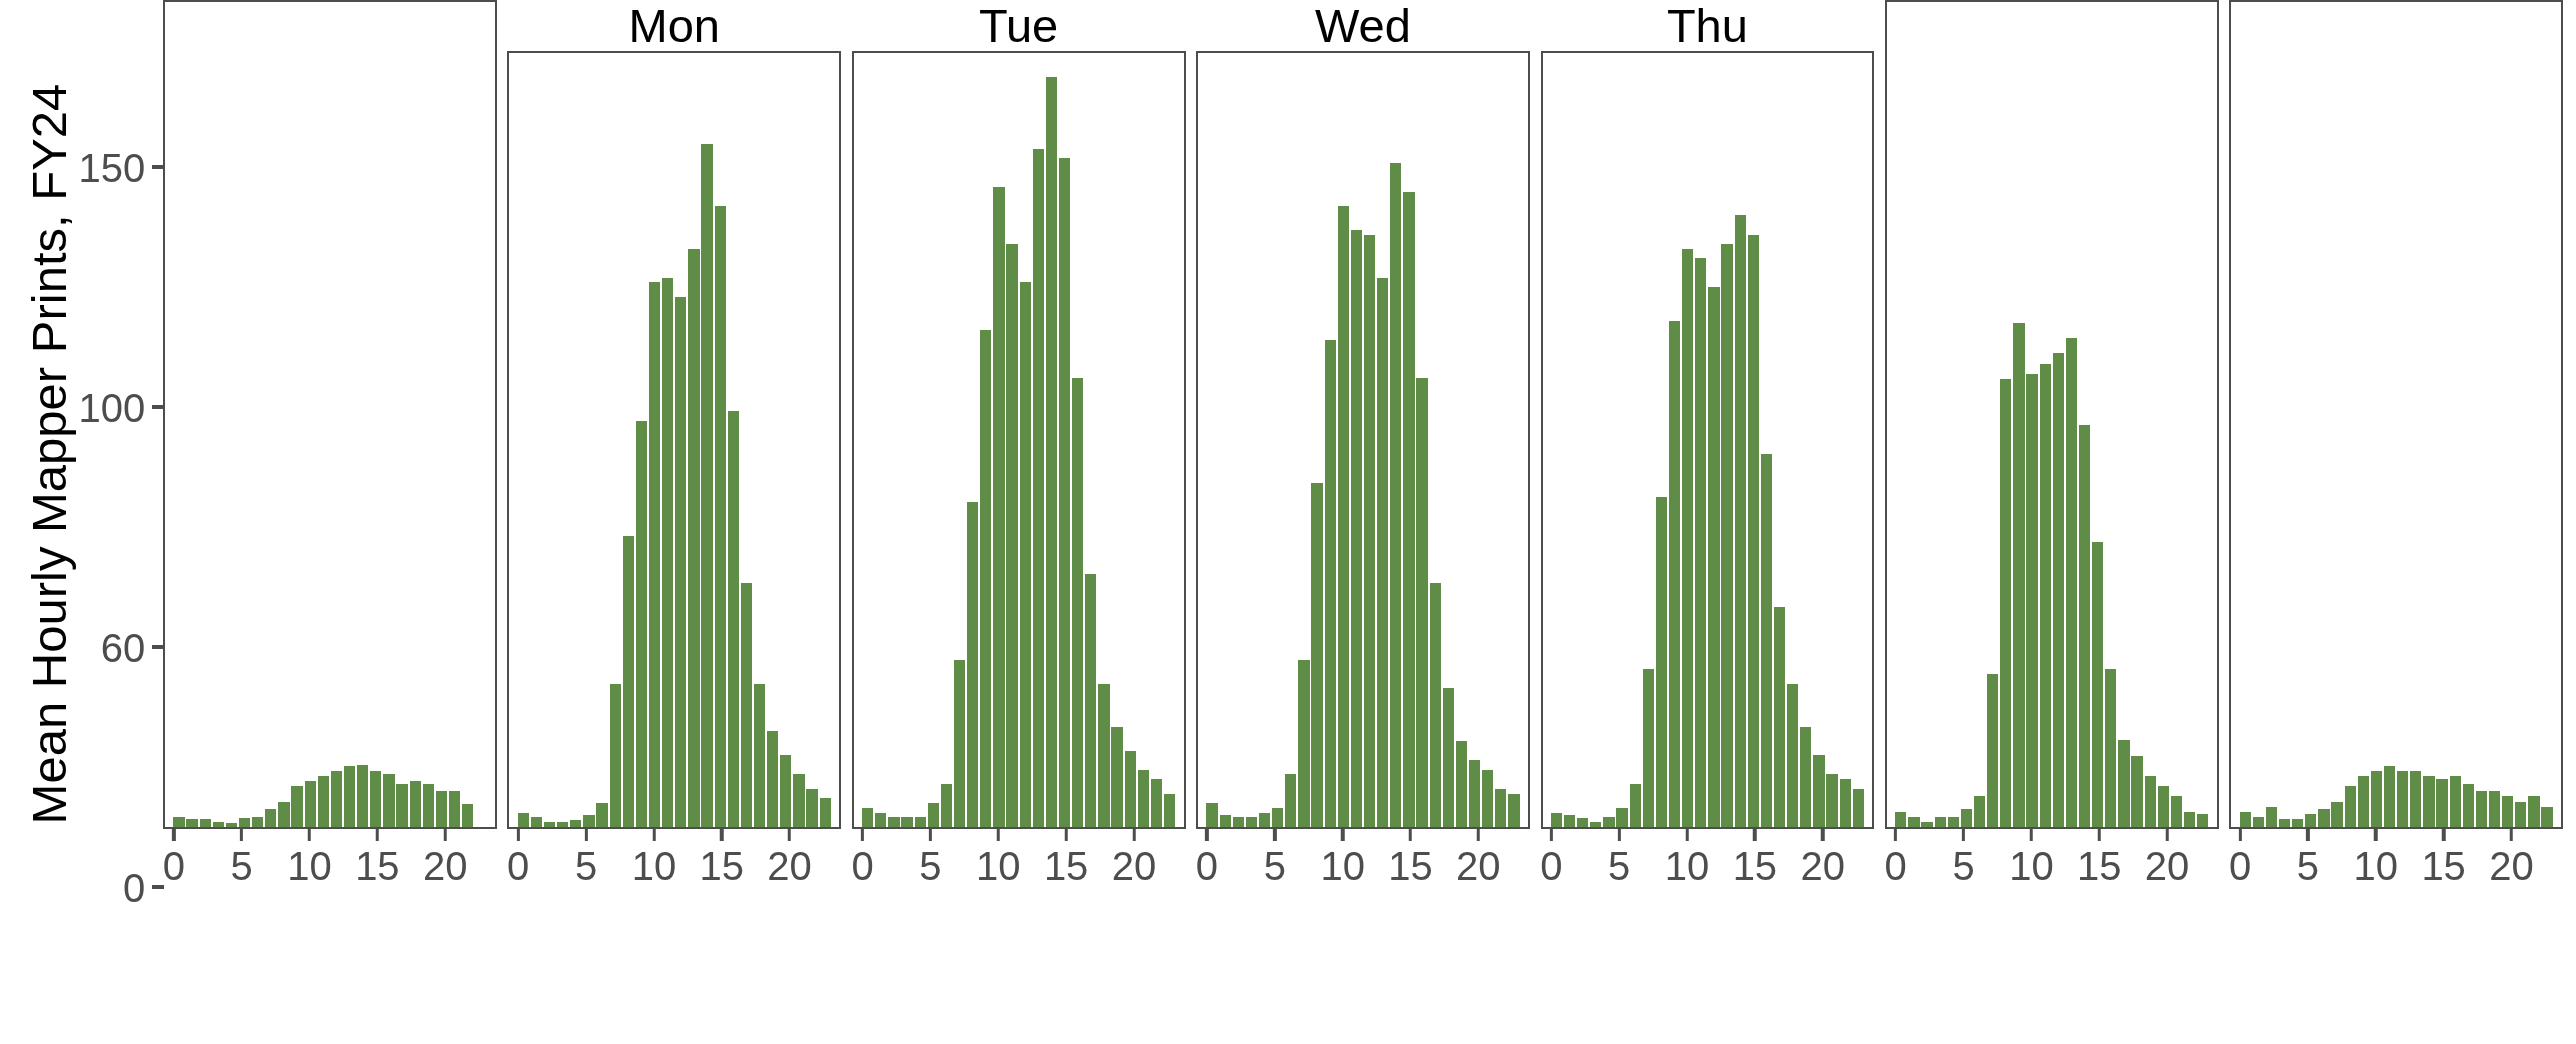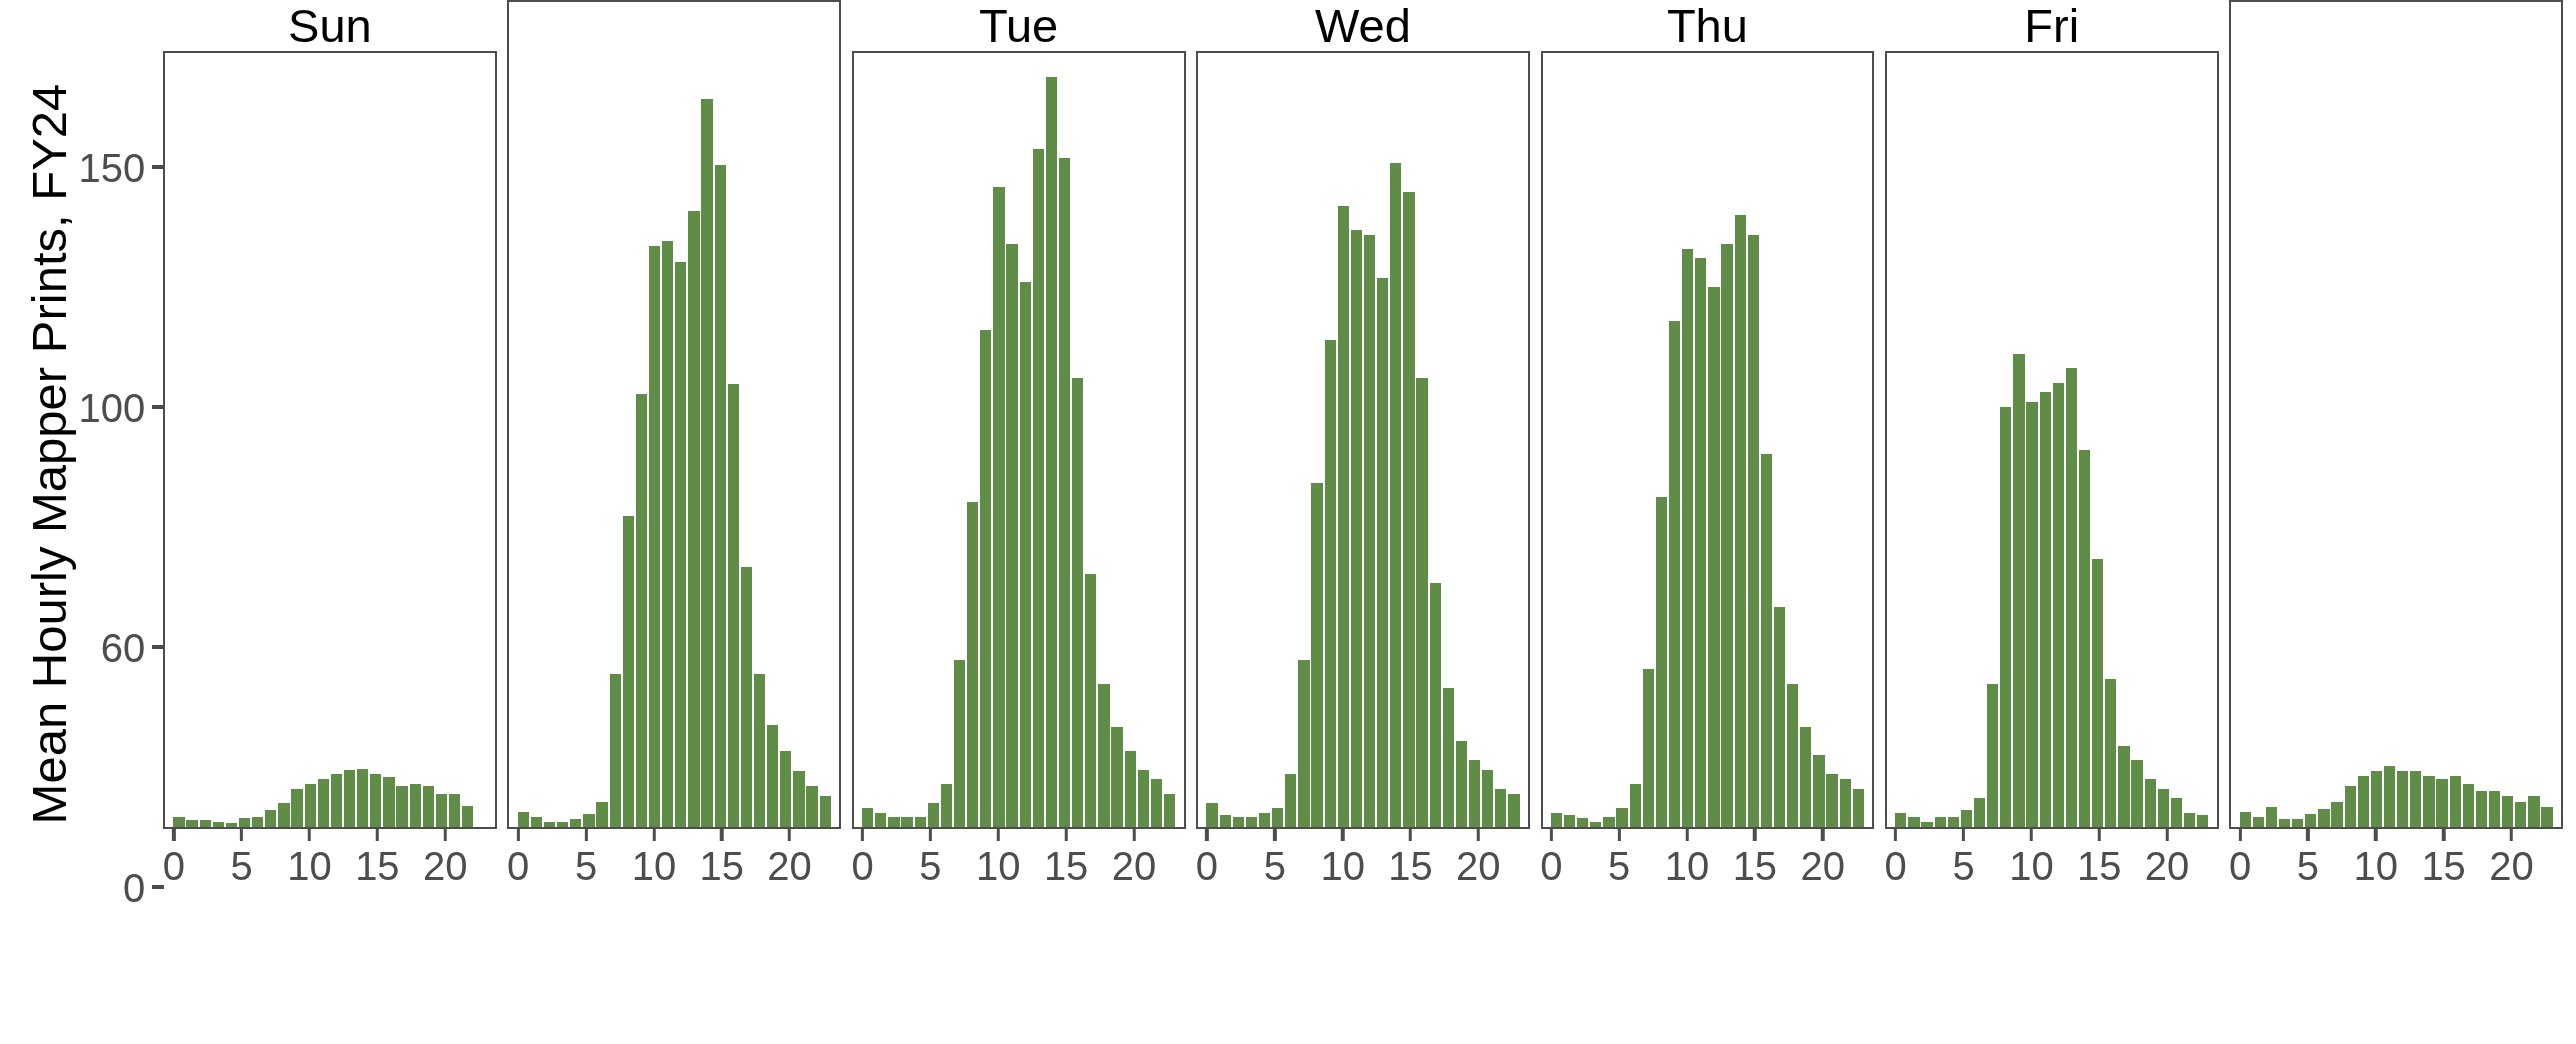--- a/index.html
+++ b/index.html
@@ -191,23 +191,20 @@
         <span class="ymark"></span>
       </div>
       <div class="ytick" style="top: 108px;">
         <span class="ylabel">150</span>
         <span class="ymark"></span>
       </div>
     </div>
 
   <div id="panels">
       <div class="panel">
-        <div class="panel-strip">
-          <div class="panel-strip-label">Sun</div>
-        </div>
         <div class="plot-area">
           <div class="bars">
             <div class="bar-slot">
               <div class="bar" style="height: 1.23457%; background: rgb(95, 140, 70);"></div>
             </div>
             <div class="bar-slot">
               <div class="bar" style="height: 0.925926%; background: rgb(95, 140, 70);"></div>
             </div>
             <div class="bar-slot">
               <div class="bar" style="height: 0.925926%; background: rgb(95, 140, 70);"></div>
@@ -267,20 +264,432 @@
               <div class="bar" style="height: 4.32099%; background: rgb(95, 140, 70);"></div>
             </div>
             <div class="bar-slot">
               <div class="bar" style="height: 4.32099%; background: rgb(95, 140, 70);"></div>
             </div>
             <div class="bar-slot">
               <div class="bar" style="height: 2.77778%; background: rgb(95, 140, 70);"></div>
             </div>
             <div class="bar-slot">
               <div class="bar" style="height: 0%; background: rgb(95, 140, 70);"></div>
+            </div>
+          </div>
+        </div>
+        <div class="x-axis">
+          <div class="xtick" style="left: 3.25203%;">
+            <div class="xmark"></div>
+            <div class="xlabel">0</div>
+          </div>
+          <div class="xtick" style="left: 23.5772%;">
+            <div class="xmark"></div>
+            <div class="xlabel">5</div>
+          </div>
+          <div class="xtick" style="left: 43.9024%;">
+            <div class="xmark"></div>
+            <div class="xlabel">10</div>
+          </div>
+          <div class="xtick" style="left: 64.2276%;">
+            <div class="xmark"></div>
+            <div class="xlabel">15</div>
+          </div>
+          <div class="xtick" style="left: 84.5528%;">
+            <div class="xmark"></div>
+            <div class="xlabel">20</div>
+          </div>
+        </div>
+      </div>
+      <div class="panel">
+        <div class="panel-strip">
+          <div class="panel-strip-label">Mon</div>
+        </div>
+        <div class="plot-area">
+          <div class="bars">
+            <div class="bar-slot">
+              <div class="bar" style="height: 1.85185%; background: rgb(95, 140, 70);"></div>
+            </div>
+            <div class="bar-slot">
+              <div class="bar" style="height: 1.23457%; background: rgb(95, 140, 70);"></div>
+            </div>
+            <div class="bar-slot">
+              <div class="bar" style="height: 0.617284%; background: rgb(95, 140, 70);"></div>
+            </div>
+            <div class="bar-slot">
+              <div class="bar" style="height: 0.617284%; background: rgb(95, 140, 70);"></div>
+            </div>
+            <div class="bar-slot">
+              <div class="bar" style="height: 0.925926%; background: rgb(95, 140, 70);"></div>
+            </div>
+            <div class="bar-slot">
+              <div class="bar" style="height: 1.54321%; background: rgb(95, 140, 70);"></div>
+            </div>
+            <div class="bar-slot">
+              <div class="bar" style="height: 3.08642%; background: rgb(95, 140, 70);"></div>
+            </div>
+            <div class="bar-slot">
+              <div class="bar" style="height: 18.5185%; background: rgb(95, 140, 70);"></div>
+            </div>
+            <div class="bar-slot">
+              <div class="bar" style="height: 37.6543%; background: rgb(95, 140, 70);"></div>
+            </div>
+            <div class="bar-slot">
+              <div class="bar" style="height: 52.4691%; background: rgb(95, 140, 70);"></div>
+            </div>
+            <div class="bar-slot">
+              <div class="bar" style="height: 70.3704%; background: rgb(95, 140, 70);"></div>
+            </div>
+            <div class="bar-slot">
+              <div class="bar" style="height: 70.9877%; background: rgb(95, 140, 70);"></div>
+            </div>
+            <div class="bar-slot">
+              <div class="bar" style="height: 68.5185%; background: rgb(95, 140, 70);"></div>
+            </div>
+            <div class="bar-slot">
+              <div class="bar" style="height: 74.6914%; background: rgb(95, 140, 70);"></div>
+            </div>
+            <div class="bar-slot">
+              <div class="bar" style="height: 88.2716%; background: rgb(95, 140, 70);"></div>
+            </div>
+            <div class="bar-slot">
+              <div class="bar" style="height: 80.2469%; background: rgb(95, 140, 70);"></div>
+            </div>
+            <div class="bar-slot">
+              <div class="bar" style="height: 53.7037%; background: rgb(95, 140, 70);"></div>
+            </div>
+            <div class="bar-slot">
+              <div class="bar" style="height: 31.4815%; background: rgb(95, 140, 70);"></div>
+            </div>
+            <div class="bar-slot">
+              <div class="bar" style="height: 18.5185%; background: rgb(95, 140, 70);"></div>
+            </div>
+            <div class="bar-slot">
+              <div class="bar" style="height: 12.3457%; background: rgb(95, 140, 70);"></div>
+            </div>
+            <div class="bar-slot">
+              <div class="bar" style="height: 9.25926%; background: rgb(95, 140, 70);"></div>
+            </div>
+            <div class="bar-slot">
+              <div class="bar" style="height: 6.79012%; background: rgb(95, 140, 70);"></div>
+            </div>
+            <div class="bar-slot">
+              <div class="bar" style="height: 4.93827%; background: rgb(95, 140, 70);"></div>
+            </div>
+            <div class="bar-slot">
+              <div class="bar" style="height: 3.7037%; background: rgb(95, 140, 70);"></div>
+            </div>
+          </div>
+        </div>
+        <div class="x-axis">
+          <div class="xtick" style="left: 3.25203%;">
+            <div class="xmark"></div>
+            <div class="xlabel">0</div>
+          </div>
+          <div class="xtick" style="left: 23.5772%;">
+            <div class="xmark"></div>
+            <div class="xlabel">5</div>
+          </div>
+          <div class="xtick" style="left: 43.9024%;">
+            <div class="xmark"></div>
+            <div class="xlabel">10</div>
+          </div>
+          <div class="xtick" style="left: 64.2276%;">
+            <div class="xmark"></div>
+            <div class="xlabel">15</div>
+          </div>
+          <div class="xtick" style="left: 84.5528%;">
+            <div class="xmark"></div>
+            <div class="xlabel">20</div>
+          </div>
+        </div>
+      </div>
+      <div class="panel">
+        <div class="panel-strip">
+          <div class="panel-strip-label">Tue</div>
+        </div>
+        <div class="plot-area">
+          <div class="bars">
+            <div class="bar-slot">
+              <div class="bar" style="height: 2.46914%; background: rgb(95, 140, 70);"></div>
+            </div>
+            <div class="bar-slot">
+              <div class="bar" style="height: 1.85185%; background: rgb(95, 140, 70);"></div>
+            </div>
+            <div class="bar-slot">
+              <div class="bar" style="height: 1.23457%; background: rgb(95, 140, 70);"></div>
+            </div>
+            <div class="bar-slot">
+              <div class="bar" style="height: 1.35802%; background: rgb(95, 140, 70);"></div>
+            </div>
+            <div class="bar-slot">
+              <div class="bar" style="height: 1.23457%; background: rgb(95, 140, 70);"></div>
+            </div>
+            <div class="bar-slot">
+              <div class="bar" style="height: 3.08642%; background: rgb(95, 140, 70);"></div>
+            </div>
+            <div class="bar-slot">
+              <div class="bar" style="height: 5.55556%; background: rgb(95, 140, 70);"></div>
+            </div>
+            <div class="bar-slot">
+              <div class="bar" style="height: 21.6049%; background: rgb(95, 140, 70);"></div>
+            </div>
+            <div class="bar-slot">
+              <div class="bar" style="height: 41.9753%; background: rgb(95, 140, 70);"></div>
+            </div>
+            <div class="bar-slot">
+              <div class="bar" style="height: 64.1975%; background: rgb(95, 140, 70);"></div>
+            </div>
+            <div class="bar-slot">
+              <div class="bar" style="height: 82.716%; background: rgb(95, 140, 70);"></div>
+            </div>
+            <div class="bar-slot">
+              <div class="bar" style="height: 75.3086%; background: rgb(95, 140, 70);"></div>
+            </div>
+            <div class="bar-slot">
+              <div class="bar" style="height: 70.3704%; background: rgb(95, 140, 70);"></div>
+            </div>
+            <div class="bar-slot">
+              <div class="bar" style="height: 87.6543%; background: rgb(95, 140, 70);"></div>
+            </div>
+            <div class="bar-slot">
+              <div class="bar" style="height: 96.9136%; background: rgb(95, 140, 70);"></div>
+            </div>
+            <div class="bar-slot">
+              <div class="bar" style="height: 86.4198%; background: rgb(95, 140, 70);"></div>
+            </div>
+            <div class="bar-slot">
+              <div class="bar" style="height: 58.0247%; background: rgb(95, 140, 70);"></div>
+            </div>
+            <div class="bar-slot">
+              <div class="bar" style="height: 32.716%; background: rgb(95, 140, 70);"></div>
+            </div>
+            <div class="bar-slot">
+              <div class="bar" style="height: 18.5185%; background: rgb(95, 140, 70);"></div>
+            </div>
+            <div class="bar-slot">
+              <div class="bar" style="height: 12.963%; background: rgb(95, 140, 70);"></div>
+            </div>
+            <div class="bar-slot">
+              <div class="bar" style="height: 9.87654%; background: rgb(95, 140, 70);"></div>
+            </div>
+            <div class="bar-slot">
+              <div class="bar" style="height: 7.40741%; background: rgb(95, 140, 70);"></div>
+            </div>
+            <div class="bar-slot">
+              <div class="bar" style="height: 6.17284%; background: rgb(95, 140, 70);"></div>
+            </div>
+            <div class="bar-slot">
+              <div class="bar" style="height: 4.32099%; background: rgb(95, 140, 70);"></div>
+            </div>
+          </div>
+        </div>
+        <div class="x-axis">
+          <div class="xtick" style="left: 3.25203%;">
+            <div class="xmark"></div>
+            <div class="xlabel">0</div>
+          </div>
+          <div class="xtick" style="left: 23.5772%;">
+            <div class="xmark"></div>
+            <div class="xlabel">5</div>
+          </div>
+          <div class="xtick" style="left: 43.9024%;">
+            <div class="xmark"></div>
+            <div class="xlabel">10</div>
+          </div>
+          <div class="xtick" style="left: 64.2276%;">
+            <div class="xmark"></div>
+            <div class="xlabel">15</div>
+          </div>
+          <div class="xtick" style="left: 84.5528%;">
+            <div class="xmark"></div>
+            <div class="xlabel">20</div>
+          </div>
+        </div>
+      </div>
+      <div class="panel">
+        <div class="panel-strip">
+          <div class="panel-strip-label">Wed</div>
+        </div>
+        <div class="plot-area">
+          <div class="bars">
+            <div class="bar-slot">
+              <div class="bar" style="height: 3.08642%; background: rgb(95, 140, 70);"></div>
+            </div>
+            <div class="bar-slot">
+              <div class="bar" style="height: 1.54321%; background: rgb(95, 140, 70);"></div>
+            </div>
+            <div class="bar-slot">
+              <div class="bar" style="height: 1.23457%; background: rgb(95, 140, 70);"></div>
+            </div>
+            <div class="bar-slot">
+              <div class="bar" style="height: 1.23457%; background: rgb(95, 140, 70);"></div>
+            </div>
+            <div class="bar-slot">
+              <div class="bar" style="height: 1.85185%; background: rgb(95, 140, 70);"></div>
+            </div>
+            <div class="bar-slot">
+              <div class="bar" style="height: 2.46914%; background: rgb(95, 140, 70);"></div>
+            </div>
+            <div class="bar-slot">
+              <div class="bar" style="height: 6.79012%; background: rgb(95, 140, 70);"></div>
+            </div>
+            <div class="bar-slot">
+              <div class="bar" style="height: 21.6049%; background: rgb(95, 140, 70);"></div>
+            </div>
+            <div class="bar-slot">
+              <div class="bar" style="height: 44.4444%; background: rgb(95, 140, 70);"></div>
+            </div>
+            <div class="bar-slot">
+              <div class="bar" style="height: 62.963%; background: rgb(95, 140, 70);"></div>
+            </div>
+            <div class="bar-slot">
+              <div class="bar" style="height: 80.2469%; background: rgb(95, 140, 70);"></div>
+            </div>
+            <div class="bar-slot">
+              <div class="bar" style="height: 77.1605%; background: rgb(95, 140, 70);"></div>
+            </div>
+            <div class="bar-slot">
+              <div class="bar" style="height: 76.5432%; background: rgb(95, 140, 70);"></div>
+            </div>
+            <div class="bar-slot">
+              <div class="bar" style="height: 70.9877%; background: rgb(95, 140, 70);"></div>
+            </div>
+            <div class="bar-slot">
+              <div class="bar" style="height: 85.8025%; background: rgb(95, 140, 70);"></div>
+            </div>
+            <div class="bar-slot">
+              <div class="bar" style="height: 82.0988%; background: rgb(95, 140, 70);"></div>
+            </div>
+            <div class="bar-slot">
+              <div class="bar" style="height: 58.0247%; background: rgb(95, 140, 70);"></div>
+            </div>
+            <div class="bar-slot">
+              <div class="bar" style="height: 31.4815%; background: rgb(95, 140, 70);"></div>
+            </div>
+            <div class="bar-slot">
+              <div class="bar" style="height: 17.9012%; background: rgb(95, 140, 70);"></div>
+            </div>
+            <div class="bar-slot">
+              <div class="bar" style="height: 11.1111%; background: rgb(95, 140, 70);"></div>
+            </div>
+            <div class="bar-slot">
+              <div class="bar" style="height: 8.64198%; background: rgb(95, 140, 70);"></div>
+            </div>
+            <div class="bar-slot">
+              <div class="bar" style="height: 7.40741%; background: rgb(95, 140, 70);"></div>
+            </div>
+            <div class="bar-slot">
+              <div class="bar" style="height: 4.93827%; background: rgb(95, 140, 70);"></div>
+            </div>
+            <div class="bar-slot">
+              <div class="bar" style="height: 4.32099%; background: rgb(95, 140, 70);"></div>
+            </div>
+          </div>
+        </div>
+        <div class="x-axis">
+          <div class="xtick" style="left: 3.25203%;">
+            <div class="xmark"></div>
+            <div class="xlabel">0</div>
+          </div>
+          <div class="xtick" style="left: 23.5772%;">
+            <div class="xmark"></div>
+            <div class="xlabel">5</div>
+          </div>
+          <div class="xtick" style="left: 43.9024%;">
+            <div class="xmark"></div>
+            <div class="xlabel">10</div>
+          </div>
+          <div class="xtick" style="left: 64.2276%;">
+            <div class="xmark"></div>
+            <div class="xlabel">15</div>
+          </div>
+          <div class="xtick" style="left: 84.5528%;">
+            <div class="xmark"></div>
+            <div class="xlabel">20</div>
+          </div>
+        </div>
+      </div>
+      <div class="panel">
+        <div class="panel-strip">
+          <div class="panel-strip-label">Thu</div>
+        </div>
+        <div class="plot-area">
+          <div class="bars">
+            <div class="bar-slot">
+              <div class="bar" style="height: 1.85185%; background: rgb(95, 140, 70);"></div>
+            </div>
+            <div class="bar-slot">
+              <div class="bar" style="height: 1.54321%; background: rgb(95, 140, 70);"></div>
+            </div>
+            <div class="bar-slot">
+              <div class="bar" style="height: 1.11111%; background: rgb(95, 140, 70);"></div>
+            </div>
+            <div class="bar-slot">
+              <div class="bar" style="height: 0.617284%; background: rgb(95, 140, 70);"></div>
+            </div>
+            <div class="bar-slot">
+              <div class="bar" style="height: 1.23457%; background: rgb(95, 140, 70);"></div>
+            </div>
+            <div class="bar-slot">
+              <div class="bar" style="height: 2.46914%; background: rgb(95, 140, 70);"></div>
+            </div>
+            <div class="bar-slot">
+              <div class="bar" style="height: 5.55556%; background: rgb(95, 140, 70);"></div>
+            </div>
+            <div class="bar-slot">
+              <div class="bar" style="height: 20.3704%; background: rgb(95, 140, 70);"></div>
+            </div>
+            <div class="bar-slot">
+              <div class="bar" style="height: 42.5926%; background: rgb(95, 140, 70);"></div>
+            </div>
+            <div class="bar-slot">
+              <div class="bar" style="height: 65.4321%; background: rgb(95, 140, 70);"></div>
+            </div>
+            <div class="bar-slot">
+              <div class="bar" style="height: 74.6914%; background: rgb(95, 140, 70);"></div>
+            </div>
+            <div class="bar-slot">
+              <div class="bar" style="height: 73.4568%; background: rgb(95, 140, 70);"></div>
+            </div>
+            <div class="bar-slot">
+              <div class="bar" style="height: 69.7531%; background: rgb(95, 140, 70);"></div>
+            </div>
+            <div class="bar-slot">
+              <div class="bar" style="height: 75.3086%; background: rgb(95, 140, 70);"></div>
+            </div>
+            <div class="bar-slot">
+              <div class="bar" style="height: 79.0123%; background: rgb(95, 140, 70);"></div>
+            </div>
+            <div class="bar-slot">
+              <div class="bar" style="height: 76.5432%; background: rgb(95, 140, 70);"></div>
+            </div>
+            <div class="bar-slot">
+              <div class="bar" style="height: 48.1481%; background: rgb(95, 140, 70);"></div>
+            </div>
+            <div class="bar-slot">
+              <div class="bar" style="height: 28.3951%; background: rgb(95, 140, 70);"></div>
+            </div>
+            <div class="bar-slot">
+              <div class="bar" style="height: 18.5185%; background: rgb(95, 140, 70);"></div>
+            </div>
+            <div class="bar-slot">
+              <div class="bar" style="height: 12.963%; background: rgb(95, 140, 70);"></div>
+            </div>
+            <div class="bar-slot">
+              <div class="bar" style="height: 9.25926%; background: rgb(95, 140, 70);"></div>
+            </div>
+            <div class="bar-slot">
+              <div class="bar" style="height: 6.79012%; background: rgb(95, 140, 70);"></div>
+            </div>
+            <div class="bar-slot">
+              <div class="bar" style="height: 6.17284%; background: rgb(95, 140, 70);"></div>
+            </div>
+            <div class="bar-slot">
+              <div class="bar" style="height: 4.93827%; background: rgb(95, 140, 70);"></div>
             </div>
           </div>
         </div>
         <div class="x-axis">
           <div class="xtick" style="left: 3.25203%;">
             <div class="xmark"></div>
             <div class="xlabel">0</div>
           </div>
           <div class="xtick" style="left: 23.5772%;">
             <div class="xmark"></div>
@@ -306,432 +715,20 @@
             <div class="bar-slot">
               <div class="bar" style="height: 1.85185%; background: rgb(95, 140, 70);"></div>
             </div>
             <div class="bar-slot">
               <div class="bar" style="height: 1.23457%; background: rgb(95, 140, 70);"></div>
             </div>
             <div class="bar-slot">
               <div class="bar" style="height: 0.617284%; background: rgb(95, 140, 70);"></div>
             </div>
             <div class="bar-slot">
-              <div class="bar" style="height: 0.617284%; background: rgb(95, 140, 70);"></div>
-            </div>
-            <div class="bar-slot">
-              <div class="bar" style="height: 0.925926%; background: rgb(95, 140, 70);"></div>
-            </div>
-            <div class="bar-slot">
-              <div class="bar" style="height: 1.54321%; background: rgb(95, 140, 70);"></div>
-            </div>
-            <div class="bar-slot">
-              <div class="bar" style="height: 3.08642%; background: rgb(95, 140, 70);"></div>
-            </div>
-            <div class="bar-slot">
-              <div class="bar" style="height: 18.5185%; background: rgb(95, 140, 70);"></div>
-            </div>
-            <div class="bar-slot">
-              <div class="bar" style="height: 37.6543%; background: rgb(95, 140, 70);"></div>
-            </div>
-            <div class="bar-slot">
-              <div class="bar" style="height: 52.4691%; background: rgb(95, 140, 70);"></div>
-            </div>
-            <div class="bar-slot">
-              <div class="bar" style="height: 70.3704%; background: rgb(95, 140, 70);"></div>
-            </div>
-            <div class="bar-slot">
-              <div class="bar" style="height: 70.9877%; background: rgb(95, 140, 70);"></div>
-            </div>
-            <div class="bar-slot">
-              <div class="bar" style="height: 68.5185%; background: rgb(95, 140, 70);"></div>
-            </div>
-            <div class="bar-slot">
-              <div class="bar" style="height: 74.6914%; background: rgb(95, 140, 70);"></div>
-            </div>
-            <div class="bar-slot">
-              <div class="bar" style="height: 88.2716%; background: rgb(95, 140, 70);"></div>
-            </div>
-            <div class="bar-slot">
-              <div class="bar" style="height: 80.2469%; background: rgb(95, 140, 70);"></div>
-            </div>
-            <div class="bar-slot">
-              <div class="bar" style="height: 53.7037%; background: rgb(95, 140, 70);"></div>
-            </div>
-            <div class="bar-slot">
-              <div class="bar" style="height: 31.4815%; background: rgb(95, 140, 70);"></div>
-            </div>
-            <div class="bar-slot">
-              <div class="bar" style="height: 18.5185%; background: rgb(95, 140, 70);"></div>
-            </div>
-            <div class="bar-slot">
-              <div class="bar" style="height: 12.3457%; background: rgb(95, 140, 70);"></div>
-            </div>
-            <div class="bar-slot">
-              <div class="bar" style="height: 9.25926%; background: rgb(95, 140, 70);"></div>
-            </div>
-            <div class="bar-slot">
-              <div class="bar" style="height: 6.79012%; background: rgb(95, 140, 70);"></div>
-            </div>
-            <div class="bar-slot">
-              <div class="bar" style="height: 4.93827%; background: rgb(95, 140, 70);"></div>
-            </div>
-            <div class="bar-slot">
-              <div class="bar" style="height: 3.7037%; background: rgb(95, 140, 70);"></div>
-            </div>
-          </div>
-        </div>
-        <div class="x-axis">
-          <div class="xtick" style="left: 3.25203%;">
-            <div class="xmark"></div>
-            <div class="xlabel">0</div>
-          </div>
-          <div class="xtick" style="left: 23.5772%;">
-            <div class="xmark"></div>
-            <div class="xlabel">5</div>
-          </div>
-          <div class="xtick" style="left: 43.9024%;">
-            <div class="xmark"></div>
-            <div class="xlabel">10</div>
-          </div>
-          <div class="xtick" style="left: 64.2276%;">
-            <div class="xmark"></div>
-            <div class="xlabel">15</div>
-          </div>
-          <div class="xtick" style="left: 84.5528%;">
-            <div class="xmark"></div>
-            <div class="xlabel">20</div>
-          </div>
-        </div>
-      </div>
-      <div class="panel">
-        <div class="panel-strip">
-          <div class="panel-strip-label">Tue</div>
-        </div>
-        <div class="plot-area">
-          <div class="bars">
-            <div class="bar-slot">
-              <div class="bar" style="height: 2.46914%; background: rgb(95, 140, 70);"></div>
-            </div>
-            <div class="bar-slot">
-              <div class="bar" style="height: 1.85185%; background: rgb(95, 140, 70);"></div>
-            </div>
-            <div class="bar-slot">
-              <div class="bar" style="height: 1.23457%; background: rgb(95, 140, 70);"></div>
-            </div>
-            <div class="bar-slot">
-              <div class="bar" style="height: 1.35802%; background: rgb(95, 140, 70);"></div>
-            </div>
-            <div class="bar-slot">
-              <div class="bar" style="height: 1.23457%; background: rgb(95, 140, 70);"></div>
-            </div>
-            <div class="bar-slot">
-              <div class="bar" style="height: 3.08642%; background: rgb(95, 140, 70);"></div>
-            </div>
-            <div class="bar-slot">
-              <div class="bar" style="height: 5.55556%; background: rgb(95, 140, 70);"></div>
-            </div>
-            <div class="bar-slot">
-              <div class="bar" style="height: 21.6049%; background: rgb(95, 140, 70);"></div>
-            </div>
-            <div class="bar-slot">
-              <div class="bar" style="height: 41.9753%; background: rgb(95, 140, 70);"></div>
-            </div>
-            <div class="bar-slot">
-              <div class="bar" style="height: 64.1975%; background: rgb(95, 140, 70);"></div>
-            </div>
-            <div class="bar-slot">
-              <div class="bar" style="height: 82.716%; background: rgb(95, 140, 70);"></div>
-            </div>
-            <div class="bar-slot">
-              <div class="bar" style="height: 75.3086%; background: rgb(95, 140, 70);"></div>
-            </div>
-            <div class="bar-slot">
-              <div class="bar" style="height: 70.3704%; background: rgb(95, 140, 70);"></div>
-            </div>
-            <div class="bar-slot">
-              <div class="bar" style="height: 87.6543%; background: rgb(95, 140, 70);"></div>
-            </div>
-            <div class="bar-slot">
-              <div class="bar" style="height: 96.9136%; background: rgb(95, 140, 70);"></div>
-            </div>
-            <div class="bar-slot">
-              <div class="bar" style="height: 86.4198%; background: rgb(95, 140, 70);"></div>
-            </div>
-            <div class="bar-slot">
-              <div class="bar" style="height: 58.0247%; background: rgb(95, 140, 70);"></div>
-            </div>
-            <div class="bar-slot">
-              <div class="bar" style="height: 32.716%; background: rgb(95, 140, 70);"></div>
-            </div>
-            <div class="bar-slot">
-              <div class="bar" style="height: 18.5185%; background: rgb(95, 140, 70);"></div>
-            </div>
-            <div class="bar-slot">
-              <div class="bar" style="height: 12.963%; background: rgb(95, 140, 70);"></div>
-            </div>
-            <div class="bar-slot">
-              <div class="bar" style="height: 9.87654%; background: rgb(95, 140, 70);"></div>
-            </div>
-            <div class="bar-slot">
-              <div class="bar" style="height: 7.40741%; background: rgb(95, 140, 70);"></div>
-            </div>
-            <div class="bar-slot">
-              <div class="bar" style="height: 6.17284%; background: rgb(95, 140, 70);"></div>
-            </div>
-            <div class="bar-slot">
-              <div class="bar" style="height: 4.32099%; background: rgb(95, 140, 70);"></div>
-            </div>
-          </div>
-        </div>
-        <div class="x-axis">
-          <div class="xtick" style="left: 3.25203%;">
-            <div class="xmark"></div>
-            <div class="xlabel">0</div>
-          </div>
-          <div class="xtick" style="left: 23.5772%;">
-            <div class="xmark"></div>
-            <div class="xlabel">5</div>
-          </div>
-          <div class="xtick" style="left: 43.9024%;">
-            <div class="xmark"></div>
-            <div class="xlabel">10</div>
-          </div>
-          <div class="xtick" style="left: 64.2276%;">
-            <div class="xmark"></div>
-            <div class="xlabel">15</div>
-          </div>
-          <div class="xtick" style="left: 84.5528%;">
-            <div class="xmark"></div>
-            <div class="xlabel">20</div>
-          </div>
-        </div>
-      </div>
-      <div class="panel">
-        <div class="panel-strip">
-          <div class="panel-strip-label">Wed</div>
-        </div>
-        <div class="plot-area">
-          <div class="bars">
-            <div class="bar-slot">
-              <div class="bar" style="height: 3.08642%; background: rgb(95, 140, 70);"></div>
-            </div>
-            <div class="bar-slot">
-              <div class="bar" style="height: 1.54321%; background: rgb(95, 140, 70);"></div>
-            </div>
-            <div class="bar-slot">
-              <div class="bar" style="height: 1.23457%; background: rgb(95, 140, 70);"></div>
-            </div>
-            <div class="bar-slot">
-              <div class="bar" style="height: 1.23457%; background: rgb(95, 140, 70);"></div>
-            </div>
-            <div class="bar-slot">
-              <div class="bar" style="height: 1.85185%; background: rgb(95, 140, 70);"></div>
-            </div>
-            <div class="bar-slot">
-              <div class="bar" style="height: 2.46914%; background: rgb(95, 140, 70);"></div>
-            </div>
-            <div class="bar-slot">
-              <div class="bar" style="height: 6.79012%; background: rgb(95, 140, 70);"></div>
-            </div>
-            <div class="bar-slot">
-              <div class="bar" style="height: 21.6049%; background: rgb(95, 140, 70);"></div>
-            </div>
-            <div class="bar-slot">
-              <div class="bar" style="height: 44.4444%; background: rgb(95, 140, 70);"></div>
-            </div>
-            <div class="bar-slot">
-              <div class="bar" style="height: 62.963%; background: rgb(95, 140, 70);"></div>
-            </div>
-            <div class="bar-slot">
-              <div class="bar" style="height: 80.2469%; background: rgb(95, 140, 70);"></div>
-            </div>
-            <div class="bar-slot">
-              <div class="bar" style="height: 77.1605%; background: rgb(95, 140, 70);"></div>
-            </div>
-            <div class="bar-slot">
-              <div class="bar" style="height: 76.5432%; background: rgb(95, 140, 70);"></div>
-            </div>
-            <div class="bar-slot">
-              <div class="bar" style="height: 70.9877%; background: rgb(95, 140, 70);"></div>
-            </div>
-            <div class="bar-slot">
-              <div class="bar" style="height: 85.8025%; background: rgb(95, 140, 70);"></div>
-            </div>
-            <div class="bar-slot">
-              <div class="bar" style="height: 82.0988%; background: rgb(95, 140, 70);"></div>
-            </div>
-            <div class="bar-slot">
-              <div class="bar" style="height: 58.0247%; background: rgb(95, 140, 70);"></div>
-            </div>
-            <div class="bar-slot">
-              <div class="bar" style="height: 31.4815%; background: rgb(95, 140, 70);"></div>
-            </div>
-            <div class="bar-slot">
-              <div class="bar" style="height: 17.9012%; background: rgb(95, 140, 70);"></div>
-            </div>
-            <div class="bar-slot">
-              <div class="bar" style="height: 11.1111%; background: rgb(95, 140, 70);"></div>
-            </div>
-            <div class="bar-slot">
-              <div class="bar" style="height: 8.64198%; background: rgb(95, 140, 70);"></div>
-            </div>
-            <div class="bar-slot">
-              <div class="bar" style="height: 7.40741%; background: rgb(95, 140, 70);"></div>
-            </div>
-            <div class="bar-slot">
-              <div class="bar" style="height: 4.93827%; background: rgb(95, 140, 70);"></div>
-            </div>
-            <div class="bar-slot">
-              <div class="bar" style="height: 4.32099%; background: rgb(95, 140, 70);"></div>
-            </div>
-          </div>
-        </div>
-        <div class="x-axis">
-          <div class="xtick" style="left: 3.25203%;">
-            <div class="xmark"></div>
-            <div class="xlabel">0</div>
-          </div>
-          <div class="xtick" style="left: 23.5772%;">
-            <div class="xmark"></div>
-            <div class="xlabel">5</div>
-          </div>
-          <div class="xtick" style="left: 43.9024%;">
-            <div class="xmark"></div>
-            <div class="xlabel">10</div>
-          </div>
-          <div class="xtick" style="left: 64.2276%;">
-            <div class="xmark"></div>
-            <div class="xlabel">15</div>
-          </div>
-          <div class="xtick" style="left: 84.5528%;">
-            <div class="xmark"></div>
-            <div class="xlabel">20</div>
-          </div>
-        </div>
-      </div>
-      <div class="panel">
-        <div class="panel-strip">
-          <div class="panel-strip-label">Thu</div>
-        </div>
-        <div class="plot-area">
-          <div class="bars">
-            <div class="bar-slot">
-              <div class="bar" style="height: 1.85185%; background: rgb(95, 140, 70);"></div>
-            </div>
-            <div class="bar-slot">
-              <div class="bar" style="height: 1.54321%; background: rgb(95, 140, 70);"></div>
-            </div>
-            <div class="bar-slot">
-              <div class="bar" style="height: 1.11111%; background: rgb(95, 140, 70);"></div>
-            </div>
-            <div class="bar-slot">
-              <div class="bar" style="height: 0.617284%; background: rgb(95, 140, 70);"></div>
-            </div>
-            <div class="bar-slot">
-              <div class="bar" style="height: 1.23457%; background: rgb(95, 140, 70);"></div>
-            </div>
-            <div class="bar-slot">
-              <div class="bar" style="height: 2.46914%; background: rgb(95, 140, 70);"></div>
-            </div>
-            <div class="bar-slot">
-              <div class="bar" style="height: 5.55556%; background: rgb(95, 140, 70);"></div>
-            </div>
-            <div class="bar-slot">
-              <div class="bar" style="height: 20.3704%; background: rgb(95, 140, 70);"></div>
-            </div>
-            <div class="bar-slot">
-              <div class="bar" style="height: 42.5926%; background: rgb(95, 140, 70);"></div>
-            </div>
-            <div class="bar-slot">
-              <div class="bar" style="height: 65.4321%; background: rgb(95, 140, 70);"></div>
-            </div>
-            <div class="bar-slot">
-              <div class="bar" style="height: 74.6914%; background: rgb(95, 140, 70);"></div>
-            </div>
-            <div class="bar-slot">
-              <div class="bar" style="height: 73.4568%; background: rgb(95, 140, 70);"></div>
-            </div>
-            <div class="bar-slot">
-              <div class="bar" style="height: 69.7531%; background: rgb(95, 140, 70);"></div>
-            </div>
-            <div class="bar-slot">
-              <div class="bar" style="height: 75.3086%; background: rgb(95, 140, 70);"></div>
-            </div>
-            <div class="bar-slot">
-              <div class="bar" style="height: 79.0123%; background: rgb(95, 140, 70);"></div>
-            </div>
-            <div class="bar-slot">
-              <div class="bar" style="height: 76.5432%; background: rgb(95, 140, 70);"></div>
-            </div>
-            <div class="bar-slot">
-              <div class="bar" style="height: 48.1481%; background: rgb(95, 140, 70);"></div>
-            </div>
-            <div class="bar-slot">
-              <div class="bar" style="height: 28.3951%; background: rgb(95, 140, 70);"></div>
-            </div>
-            <div class="bar-slot">
-              <div class="bar" style="height: 18.5185%; background: rgb(95, 140, 70);"></div>
-            </div>
-            <div class="bar-slot">
-              <div class="bar" style="height: 12.963%; background: rgb(95, 140, 70);"></div>
-            </div>
-            <div class="bar-slot">
-              <div class="bar" style="height: 9.25926%; background: rgb(95, 140, 70);"></div>
-            </div>
-            <div class="bar-slot">
-              <div class="bar" style="height: 6.79012%; background: rgb(95, 140, 70);"></div>
-            </div>
-            <div class="bar-slot">
-              <div class="bar" style="height: 6.17284%; background: rgb(95, 140, 70);"></div>
-            </div>
-            <div class="bar-slot">
-              <div class="bar" style="height: 4.93827%; background: rgb(95, 140, 70);"></div>
-            </div>
-          </div>
-        </div>
-        <div class="x-axis">
-          <div class="xtick" style="left: 3.25203%;">
-            <div class="xmark"></div>
-            <div class="xlabel">0</div>
-          </div>
-          <div class="xtick" style="left: 23.5772%;">
-            <div class="xmark"></div>
-            <div class="xlabel">5</div>
-          </div>
-          <div class="xtick" style="left: 43.9024%;">
-            <div class="xmark"></div>
-            <div class="xlabel">10</div>
-          </div>
-          <div class="xtick" style="left: 64.2276%;">
-            <div class="xmark"></div>
-            <div class="xlabel">15</div>
-          </div>
-          <div class="xtick" style="left: 84.5528%;">
-            <div class="xmark"></div>
-            <div class="xlabel">20</div>
-          </div>
-        </div>
-      </div>
-      <div class="panel">
-        <div class="panel-strip">
-          <div class="panel-strip-label">Fri</div>
-        </div>
-        <div class="plot-area">
-          <div class="bars">
-            <div class="bar-slot">
-              <div class="bar" style="height: 1.85185%; background: rgb(95, 140, 70);"></div>
-            </div>
-            <div class="bar-slot">
-              <div class="bar" style="height: 1.23457%; background: rgb(95, 140, 70);"></div>
-            </div>
-            <div class="bar-slot">
-              <div class="bar" style="height: 0.617284%; background: rgb(95, 140, 70);"></div>
-            </div>
-            <div class="bar-slot">
               <div class="bar" style="height: 1.23457%; background: rgb(95, 140, 70);"></div>
             </div>
             <div class="bar-slot">
               <div class="bar" style="height: 1.23457%; background: rgb(95, 140, 70);"></div>
             </div>
             <div class="bar-slot">
               <div class="bar" style="height: 2.16049%; background: rgb(95, 140, 70);"></div>
             </div>
             <div class="bar-slot">
               <div class="bar" style="height: 3.7037%; background: rgb(95, 140, 70);"></div>

